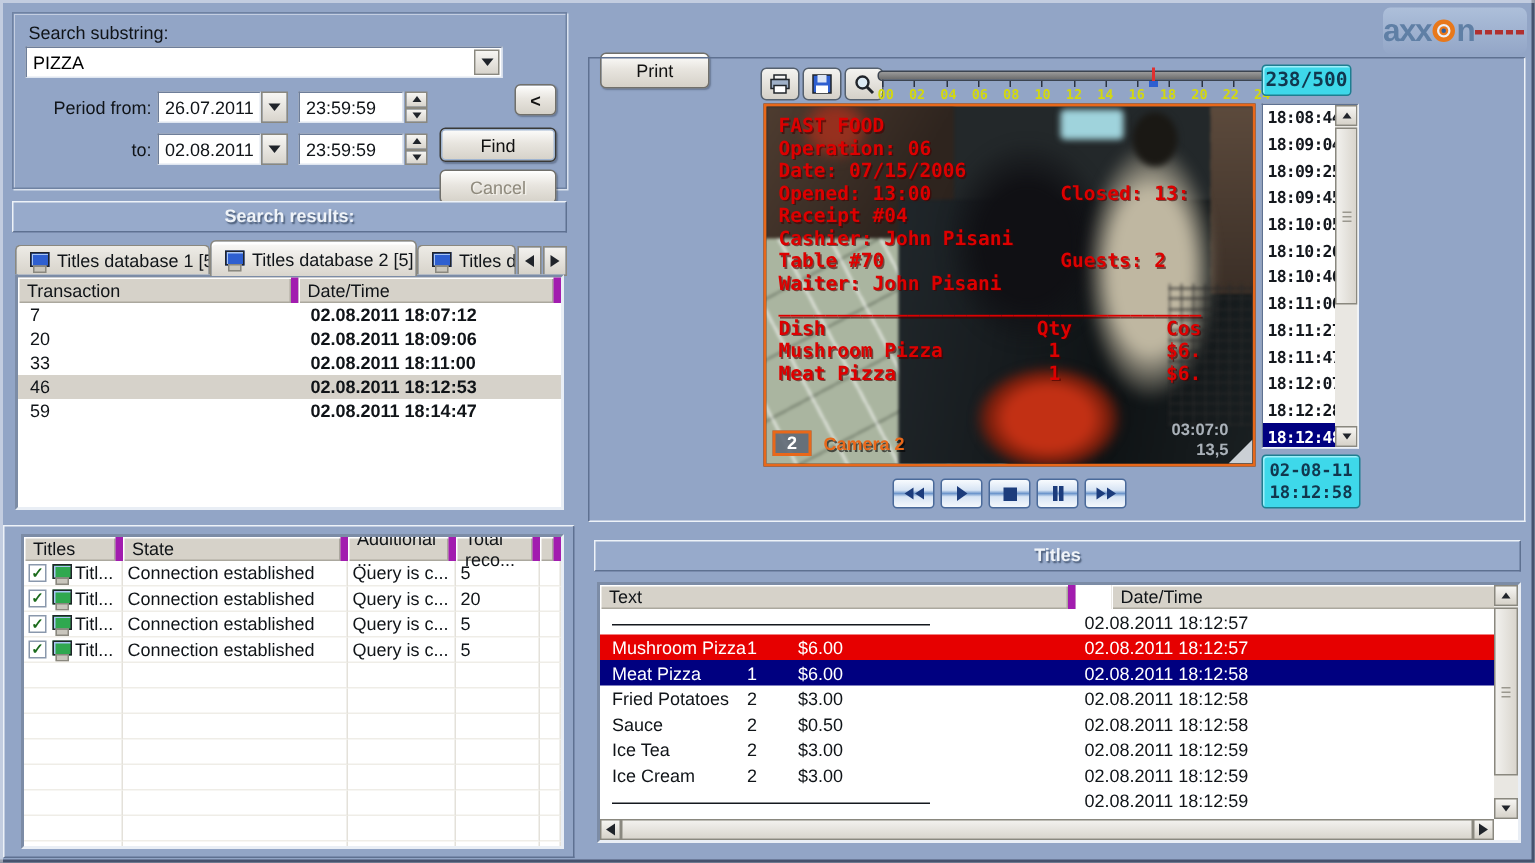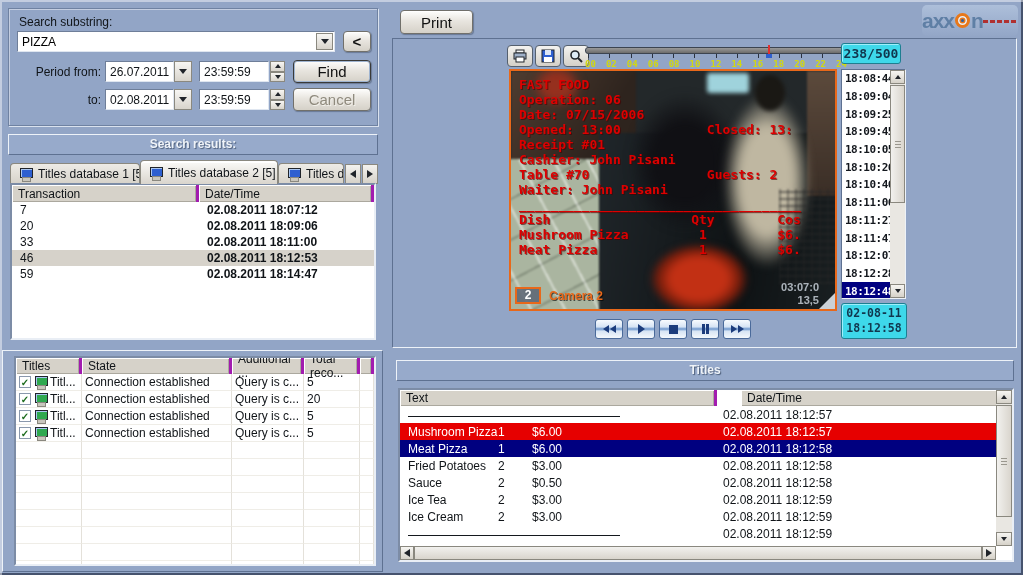--- a/index.html
+++ b/index.html
@@ -10,22 +10,22 @@
   .abs { position:absolute; }
 
   
   .groupbox { border:1px solid #6F82A2; box-shadow:1px 1px 0 rgba(236,241,248,.8), inset 1px 1px 0 rgba(236,241,248,.55); }
   .raised  { border:1px solid; border-color:#EDF2F8 #5E7191 #5E7191 #EDF2F8; }
   .inset   { border:1px solid; border-color:#5E7191 #EDF2F8 #EDF2F8 #5E7191; }
   .white-in{ background:#fff; border:2px solid; border-color:#7C8CA6 #E9EEF5 #E9EEF5 #7C8CA6; }
   .hdrbar  { text-align:center; font-weight:bold; color:#EFF3F8; text-shadow:1px 1px 1px #4A5C78; line-height:19px; }
   .btn { display:flex; align-items:center; justify-content:center;
          background:linear-gradient(#FEFEFD,#E8E5DF 45%,#D5D1C8); border:1px solid #71706B;
-         border-radius:4px; font-size:15px; color:#111; cursor:default;
-         box-shadow: inset 0 1px 0 #fff, 1px 1px 1px rgba(30,40,60,.35); }
+         border-radius:4px; font-size:12px; color:#111; cursor:default;
+         box-shadow: inset 0 1px 0 #fff, 1px 1px 1px rgba(30,40,60,.35); margin-top: 25px; }
   .btn.default { border-color:#3A3A38; box-shadow: inset 0 0 0 1px #9FB4D0, 1px 1px 1px rgba(30,40,60,.35); }
   .btn.disabled { color:#8F8A7D; text-shadow:1px 1px 0 #F2F0EA; }
   .field { background:#fff; border:1px solid; border-color:#6E7E99 #DFE6F0 #DFE6F0 #6E7E99;
            display:flex; align-items:center; padding-left:4px; font-size:12px; }
   .combo-btn, .spin { background:linear-gradient(#F7F6F3,#D8D4CC); border:1px solid #8A887F;
            display:flex; align-items:center; justify-content:center; }
   .tri-d { width:0; height:0; border-left:4px solid transparent; border-right:4px solid transparent; border-top:5px solid #20242A; }
   .tri-u4{ width:0; height:0; border-left:3px solid transparent; border-right:3px solid transparent; border-bottom:4px solid #20242A; }
   .tri-d4{ width:0; height:0; border-left:3px solid transparent; border-right:3px solid transparent; border-top:4px solid #20242A; }
   .tri-l { width:0; height:0; border-top:4px solid transparent; border-bottom:4px solid transparent; border-right:6px solid #20242A; }
@@ -55,21 +55,21 @@
   .tab.active { height:24px; background:linear-gradient(#FBFAF8,#D9D5CD); position:relative; z-index:2; box-shadow:inset 0 2px 0 #fff; }
   .tabscroll { width:16px; height:20px; margin-left:1px; background:linear-gradient(#F3F2EF,#D6D2C9); border:1px solid #8A887F;
          display:flex; align-items:center; justify-content:center; }
   .mon { position:relative; width:15px; height:12px; display:inline-block; flex:0 0 auto; }
   .mon::before { content:""; position:absolute; left:2px; top:0; width:11px; height:8px; background:#2E5FD0;
                  border:1px solid #20242A; box-shadow: inset 1px 1px 0 #A9C6F2; }
   .mon::after  { content:""; position:absolute; left:4px; top:9px; width:7px; height:3px; background:#C9C6BD; border:1px solid #8A887F; }
   .mon.db::before { background:#2FA84F; }
   #results-table { left:10px; top:183px; width:366px; height:157px; }
   .th-row { display:flex; height:17px; }
-  .th { background:#D6D2C9; border-right:3px solid #a21caf; box-shadow:inset 1px 1px 0 #FFF, inset -1px -1px 0 #ABA89E;
+  .th { background:#D6D2C9; border-right:5px solid #a21caf; box-shadow:inset 1px 1px 0 #FFF, inset -1px -1px 0 #ABA89E;
         padding-left:6px; display:flex; align-items:center; font-size:12px; }
   .trow { display:flex; height:16px; align-items:center; }
   .trow.sel { background:#D6D2CA; }
   .trow .c-trans { width:187px; padding-left:8px; }
   .trow .c-date  { flex:1; padding-left:8px;font-weight:bold; }
   #results-table .th.c-trans { width:187px; }
   #results-table .th.c-date { flex:1; }
 
   
   #bl-panel { left:2px; top:350px; width:381px; height:222px; }
@@ -492,21 +492,21 @@
       <div id="v-person-dark" class="vfx"></div>
       <div id="v-person-beige" class="vfx"></div>
       <div id="v-head-beige" class="vfx"></div>
       <div id="v-register" class="vfx"></div>
       <div id="v-person-red" class="vfx"></div>
       <div id="overlay">
           <div>FAST FOOD</div>
           <div>Operation: 06</div>
           <div>Date: 07/15/2006</div>
           <div>Opened: 13:00           Closed: 13:</div>
-          <div>Receipt #01</div>
+          <div>Receipt #04</div>
           <div>Cashier: John Pisani</div>
           <div>Table #70               Guests: 2</div>
           <div>Waiter: John Pisani</div>
           <div>____________________________________</div>
           <div>Dish                  Qty        Cos</div>
           <div>Mushroom Pizza         1         $6.</div>
           <div>Meat Pizza             1         $6.</div>
         </div>
       <div id="cam-num">2</div>
       <div id="cam-label">Camera 2</div>

